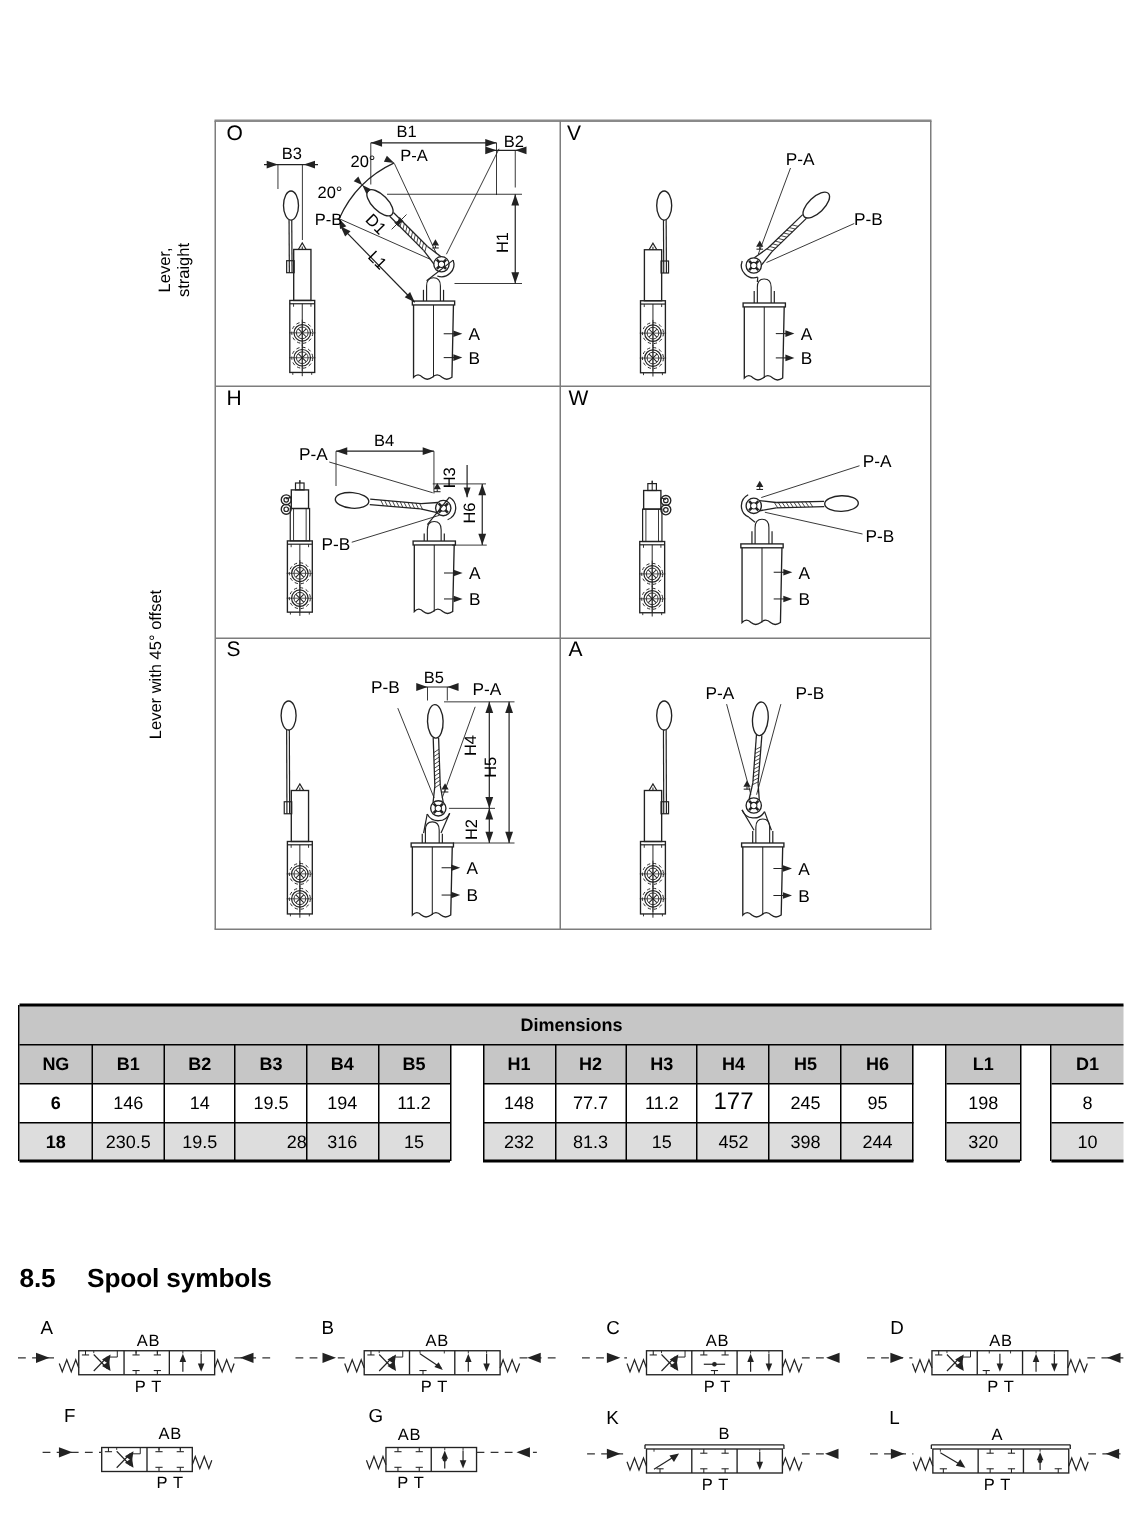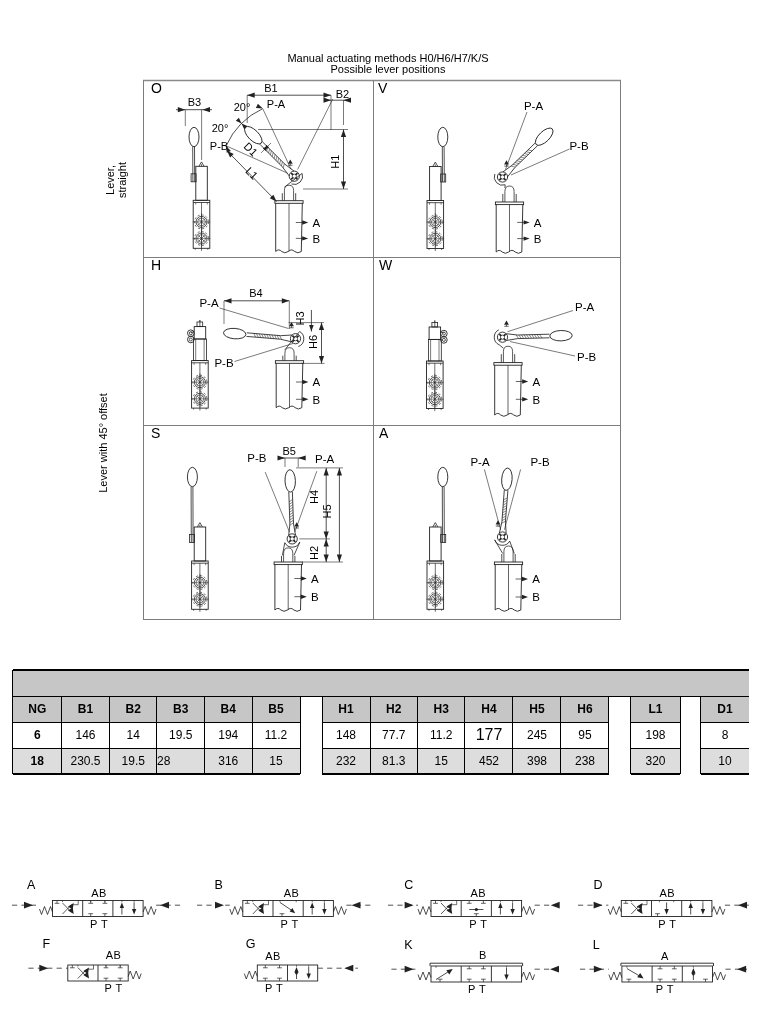--- a/index.html
+++ b/index.html
@@ -1,20 +1,19 @@
 <!DOCTYPE html>
 <html><head><meta charset="utf-8">
 <style>
 html,body{margin:0;padding:0;background:#ffffff;}
 body{width:763px;height:1010px;font-family:"Liberation Sans",sans-serif;color:#000;}
 .abs{position:absolute;}
 </style></head>
 <body>
 <div style="position:relative;width:763px;height:1010px;overflow:hidden">
-<div class="abs" style="left:88px;top:52.5px;width:600px;text-align:center;font-size:11px;line-height:11.7px">Manual actuating methods H0/H6/H7/K/S<br>Possible lever positions</div>
 
 <svg class="abs" style="left:0;top:0" width="763" height="1010" viewBox="0 0 763 1010" font-family="Liberation Sans,sans-serif">
 <line x1="143.0" y1="80.5" x2="621.0" y2="80.5" stroke="#8a8a8a" stroke-width="1.6" stroke-linecap="butt"></line>
 <line x1="143.0" y1="619.5" x2="621.0" y2="619.5" stroke="#7d7d7d" stroke-width="1.0" stroke-linecap="butt"></line>
 <line x1="143.5" y1="80.5" x2="143.5" y2="619.5" stroke="#7d7d7d" stroke-width="1.0" stroke-linecap="butt"></line>
 <line x1="620.5" y1="80.5" x2="620.5" y2="619.5" stroke="#7d7d7d" stroke-width="1.0" stroke-linecap="butt"></line>
 <line x1="373.5" y1="80.5" x2="373.5" y2="619.5" stroke="#7d7d7d" stroke-width="1.0" stroke-linecap="butt"></line>
 <line x1="143.5" y1="257.5" x2="620.5" y2="257.5" stroke="#7d7d7d" stroke-width="1.0" stroke-linecap="butt"></line>
 <line x1="143.5" y1="425.5" x2="620.5" y2="425.5" stroke="#7d7d7d" stroke-width="1.0" stroke-linecap="butt"></line>
 <text x="151.0" y="93.0" font-size="14" text-anchor="start" fill="#000" font-weight="normal">O</text>
@@ -822,32 +821,33 @@
 <div style="position:absolute;left:322px;top:696px;width:1px;height:78px;background:#000"></div>
 <div style="position:absolute;left:370px;top:696px;width:1px;height:78px;background:#000"></div>
 <div style="position:absolute;left:417px;top:696px;width:1px;height:78px;background:#000"></div>
 <div style="position:absolute;left:464px;top:696px;width:1px;height:78px;background:#000"></div>
 <div style="position:absolute;left:512px;top:696px;width:1px;height:78px;background:#000"></div>
 <div style="position:absolute;left:560px;top:696px;width:1px;height:78px;background:#000"></div>
 <div style="position:absolute;left:608px;top:696px;width:1px;height:78px;background:#000"></div>
 <div style="position:absolute;left:630px;top:696px;width:1px;height:78px;background:#000"></div>
 <div style="position:absolute;left:680px;top:696px;width:1px;height:78px;background:#000"></div>
 <div style="position:absolute;left:700px;top:696px;width:1px;height:78px;background:#000"></div>
+<div style="position:absolute;left:13.0px;top:671.0px;width:736.0px;height:24.0px;line-height:24.0px;text-align:center;font-size:12px;font-weight:bold">Dimensions</div>
 <div style="position:absolute;left:13.0px;top:697.0px;width:48.5px;height:24.0px;line-height:24.0px;text-align:center;font-size:12px;font-weight:bold">NG</div>
 <div style="position:absolute;left:13.0px;top:723.0px;width:48.5px;height:24.0px;line-height:24.0px;text-align:center;font-size:12px;font-weight:bold">6</div>
 <div style="position:absolute;left:13.0px;top:749.0px;width:48.5px;height:24.0px;line-height:24.0px;text-align:center;font-size:12px;font-weight:bold">18</div>
 <div style="position:absolute;left:61.5px;top:697.0px;width:48.0px;height:24.0px;line-height:24.0px;text-align:center;font-size:12px;font-weight:bold">B1</div>
 <div style="position:absolute;left:61.5px;top:723.0px;width:48.0px;height:24.0px;line-height:24.0px;text-align:center;font-size:12px;font-weight:normal">146</div>
 <div style="position:absolute;left:61.5px;top:749.0px;width:48.0px;height:24.0px;line-height:24.0px;text-align:center;font-size:12px;font-weight:normal">230.5</div>
 <div style="position:absolute;left:109.5px;top:697.0px;width:47.5px;height:24.0px;line-height:24.0px;text-align:center;font-size:12px;font-weight:bold">B2</div>
 <div style="position:absolute;left:109.5px;top:723.0px;width:47.5px;height:24.0px;line-height:24.0px;text-align:center;font-size:12px;font-weight:normal">14</div>
 <div style="position:absolute;left:109.5px;top:749.0px;width:47.5px;height:24.0px;line-height:24.0px;text-align:center;font-size:12px;font-weight:normal">19.5</div>
 <div style="position:absolute;left:157.0px;top:697.0px;width:47.5px;height:24.0px;line-height:24.0px;text-align:center;font-size:12px;font-weight:bold">B3</div>
 <div style="position:absolute;left:157.0px;top:723.0px;width:47.5px;height:24.0px;line-height:24.0px;text-align:center;font-size:12px;font-weight:normal">19.5</div>
-<div style="position:absolute;left:157.0px;top:749.0px;width:47.5px;height:24.0px;line-height:24.0px;text-align:left;font-size:12px;font-weight:normal">28</div>
+<div style="position:absolute;left:157.0px;top:749.0px;width:47.5px;height:24.0px;line-height:24.0px;text-align:right;font-size:12px;font-weight:normal">28</div>
 <div style="position:absolute;left:204.5px;top:697.0px;width:47.5px;height:24.0px;line-height:24.0px;text-align:center;font-size:12px;font-weight:bold">B4</div>
 <div style="position:absolute;left:204.5px;top:723.0px;width:47.5px;height:24.0px;line-height:24.0px;text-align:center;font-size:12px;font-weight:normal">194</div>
 <div style="position:absolute;left:204.5px;top:749.0px;width:47.5px;height:24.0px;line-height:24.0px;text-align:center;font-size:12px;font-weight:normal">316</div>
 <div style="position:absolute;left:252.0px;top:697.0px;width:48.0px;height:24.0px;line-height:24.0px;text-align:center;font-size:12px;font-weight:bold">B5</div>
 <div style="position:absolute;left:252.0px;top:723.0px;width:48.0px;height:24.0px;line-height:24.0px;text-align:center;font-size:12px;font-weight:normal">11.2</div>
 <div style="position:absolute;left:252.0px;top:749.0px;width:48.0px;height:24.0px;line-height:24.0px;text-align:center;font-size:12px;font-weight:normal">15</div>
 <div style="position:absolute;left:322.0px;top:697.0px;width:48.0px;height:24.0px;line-height:24.0px;text-align:center;font-size:12px;font-weight:bold">H1</div>
 <div style="position:absolute;left:322.0px;top:723.0px;width:48.0px;height:24.0px;line-height:24.0px;text-align:center;font-size:12px;font-weight:normal">148</div>
 <div style="position:absolute;left:322.0px;top:749.0px;width:48.0px;height:24.0px;line-height:24.0px;text-align:center;font-size:12px;font-weight:normal">232</div>
 <div style="position:absolute;left:370.0px;top:697.0px;width:47.5px;height:24.0px;line-height:24.0px;text-align:center;font-size:12px;font-weight:bold">H2</div>
@@ -857,19 +857,20 @@
 <div style="position:absolute;left:417.5px;top:723.0px;width:47.5px;height:24.0px;line-height:24.0px;text-align:center;font-size:12px;font-weight:normal">11.2</div>
 <div style="position:absolute;left:417.5px;top:749.0px;width:47.5px;height:24.0px;line-height:24.0px;text-align:center;font-size:12px;font-weight:normal">15</div>
 <div style="position:absolute;left:465.0px;top:697.0px;width:48.0px;height:24.0px;line-height:24.0px;text-align:center;font-size:12px;font-weight:bold">H4</div>
 <div style="position:absolute;left:465.0px;top:723.0px;width:48.0px;height:24.0px;line-height:24.0px;text-align:center;font-size:16px;font-weight:normal">177</div>
 <div style="position:absolute;left:465.0px;top:749.0px;width:48.0px;height:24.0px;line-height:24.0px;text-align:center;font-size:12px;font-weight:normal">452</div>
 <div style="position:absolute;left:513.0px;top:697.0px;width:48.0px;height:24.0px;line-height:24.0px;text-align:center;font-size:12px;font-weight:bold">H5</div>
 <div style="position:absolute;left:513.0px;top:723.0px;width:48.0px;height:24.0px;line-height:24.0px;text-align:center;font-size:12px;font-weight:normal">245</div>
 <div style="position:absolute;left:513.0px;top:749.0px;width:48.0px;height:24.0px;line-height:24.0px;text-align:center;font-size:12px;font-weight:normal">398</div>
 <div style="position:absolute;left:561.0px;top:697.0px;width:48.0px;height:24.0px;line-height:24.0px;text-align:center;font-size:12px;font-weight:bold">H6</div>
 <div style="position:absolute;left:561.0px;top:723.0px;width:48.0px;height:24.0px;line-height:24.0px;text-align:center;font-size:12px;font-weight:normal">95</div>
-<div style="position:absolute;left:561.0px;top:749.0px;width:48.0px;height:24.0px;line-height:24.0px;text-align:center;font-size:12px;font-weight:normal">238</div>
+<div style="position:absolute;left:561.0px;top:749.0px;width:48.0px;height:24.0px;line-height:24.0px;text-align:center;font-size:12px;font-weight:normal">244</div>
 <div style="position:absolute;left:631.0px;top:697.0px;width:49.0px;height:24.0px;line-height:24.0px;text-align:center;font-size:12px;font-weight:bold">L1</div>
 <div style="position:absolute;left:631.0px;top:723.0px;width:49.0px;height:24.0px;line-height:24.0px;text-align:center;font-size:12px;font-weight:normal">198</div>
 <div style="position:absolute;left:631.0px;top:749.0px;width:49.0px;height:24.0px;line-height:24.0px;text-align:center;font-size:12px;font-weight:normal">320</div>
 <div style="position:absolute;left:701.0px;top:697.0px;width:48.0px;height:24.0px;line-height:24.0px;text-align:center;font-size:12px;font-weight:bold">D1</div>
 <div style="position:absolute;left:701.0px;top:723.0px;width:48.0px;height:24.0px;line-height:24.0px;text-align:center;font-size:12px;font-weight:normal">8</div>
 <div style="position:absolute;left:701.0px;top:749.0px;width:48.0px;height:24.0px;line-height:24.0px;text-align:center;font-size:12px;font-weight:normal">10</div>
+<div class="abs" style="left:13px;top:842px;font-size:17.5px;font-weight:bold;letter-spacing:-0.1px">8.5<span style="display:inline-block;width:21px"></span>Spool symbols</div>
 </div>
 </body></html>

